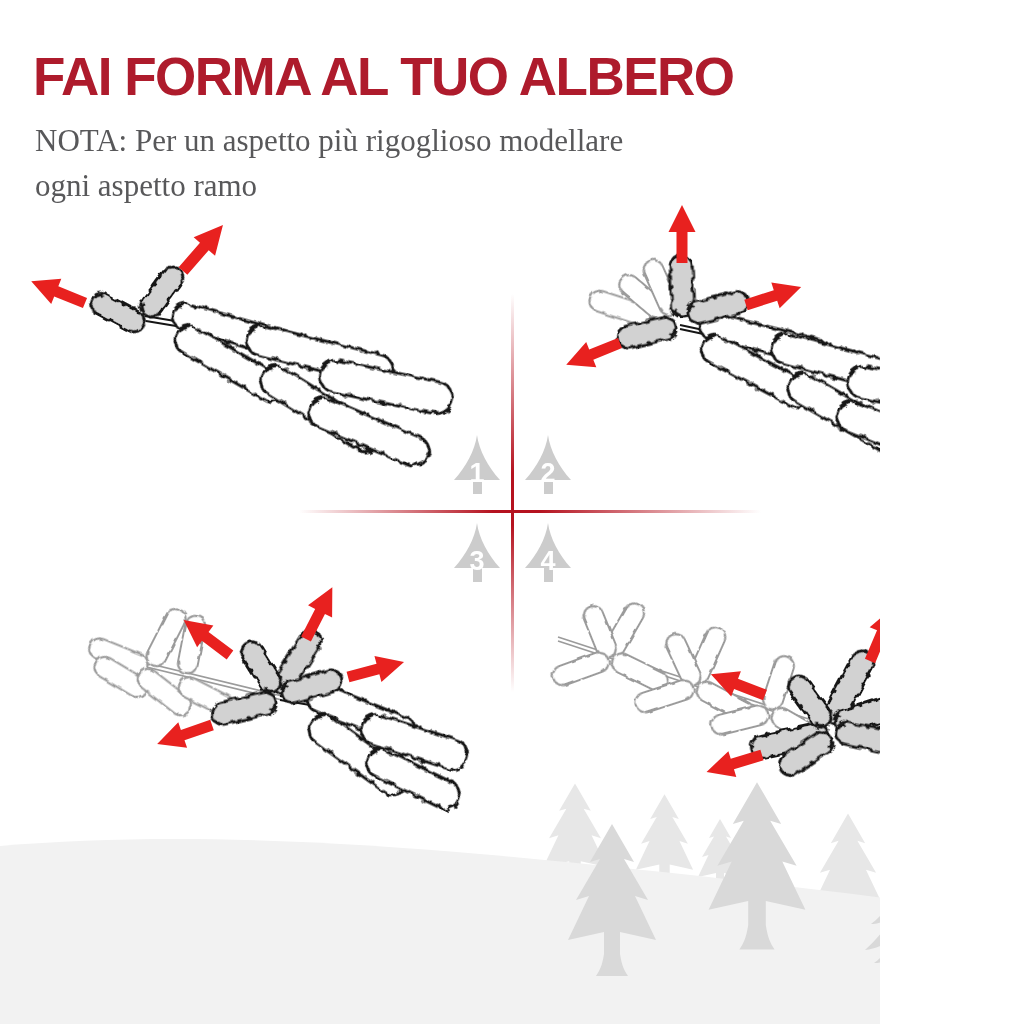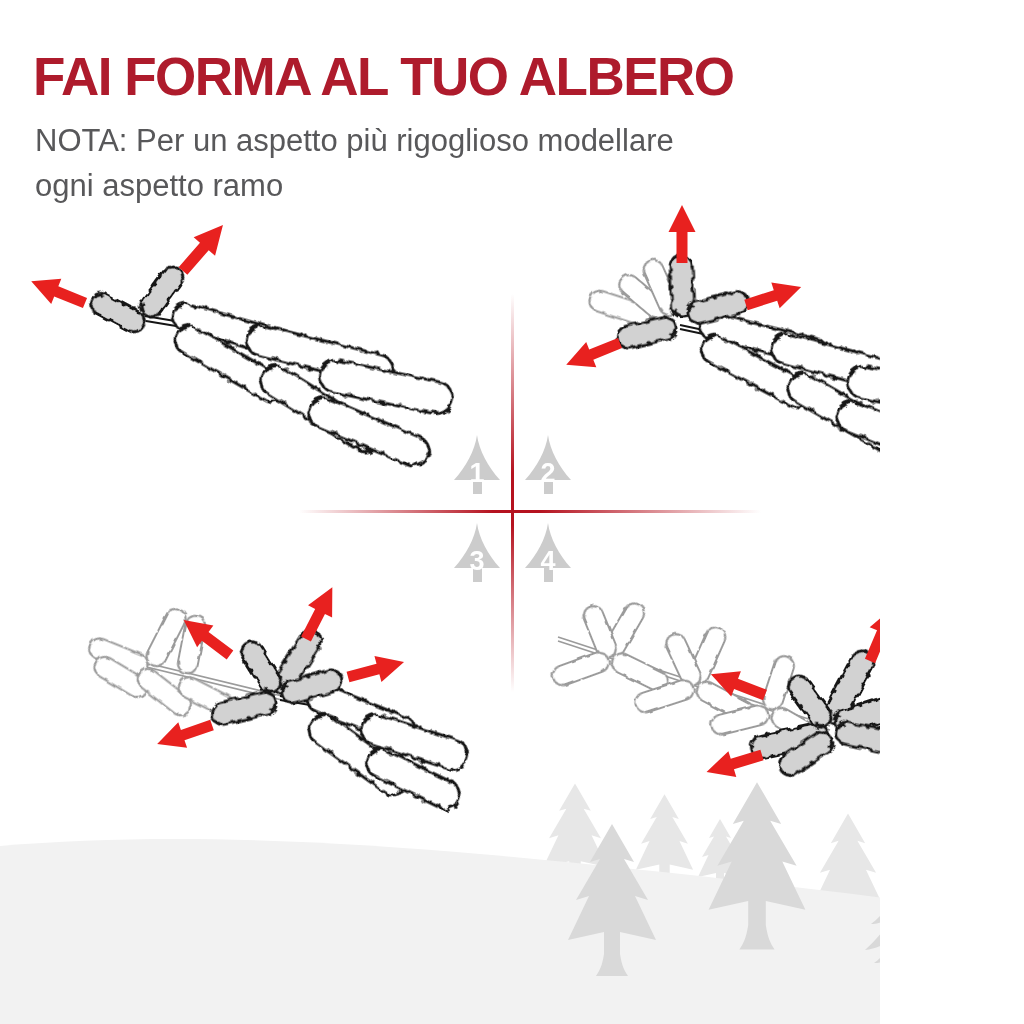--- a/index.html
+++ b/index.html
@@ -4,21 +4,21 @@
 <style>
   html,body{margin:0;padding:0;background:#fff;}
   .page{position:relative;width:880px;height:1024px;overflow:hidden;
         background:var(--background-white,#fff);
         font-family:"Liberation Sans",sans-serif;}
   .title{position:absolute;left:33px;top:50px;margin:0;
          font-size:53px;font-weight:700;letter-spacing:-1.5px;line-height:1;
          color:var(--title-red,#AE1B2C);}
   .note{position:absolute;left:35px;top:118px;margin:0;
         font-size:31px;font-weight:400;line-height:45px;
-        color:var(--note-gray,#58585A);}
+        color:var(--note-gray,#58585A);font-family:Liberation Serif, serif;}
   .cross-v{position:absolute;left:511px;top:294px;width:3px;height:398px;
            background:linear-gradient(180deg,transparent 0%,var(--cross-red,#B5121F) 45%,var(--cross-red,#B5121F) 58%,transparent 100%);}
   .cross-h{position:absolute;left:299px;top:510px;width:462px;height:3px;
            background:linear-gradient(90deg,transparent 0%,var(--cross-red,#B5121F) 42%,var(--cross-red,#B5121F) 52%,transparent 100%);}
   svg{position:absolute;overflow:visible;}
   .defs-holder{width:0;height:0;left:0;top:0;}
   .q1{left:15px;top:215px;}
   .q2{left:550px;top:195px;}
   .q3{left:40px;top:565px;}
   .q4{left:530px;top:585px;}

